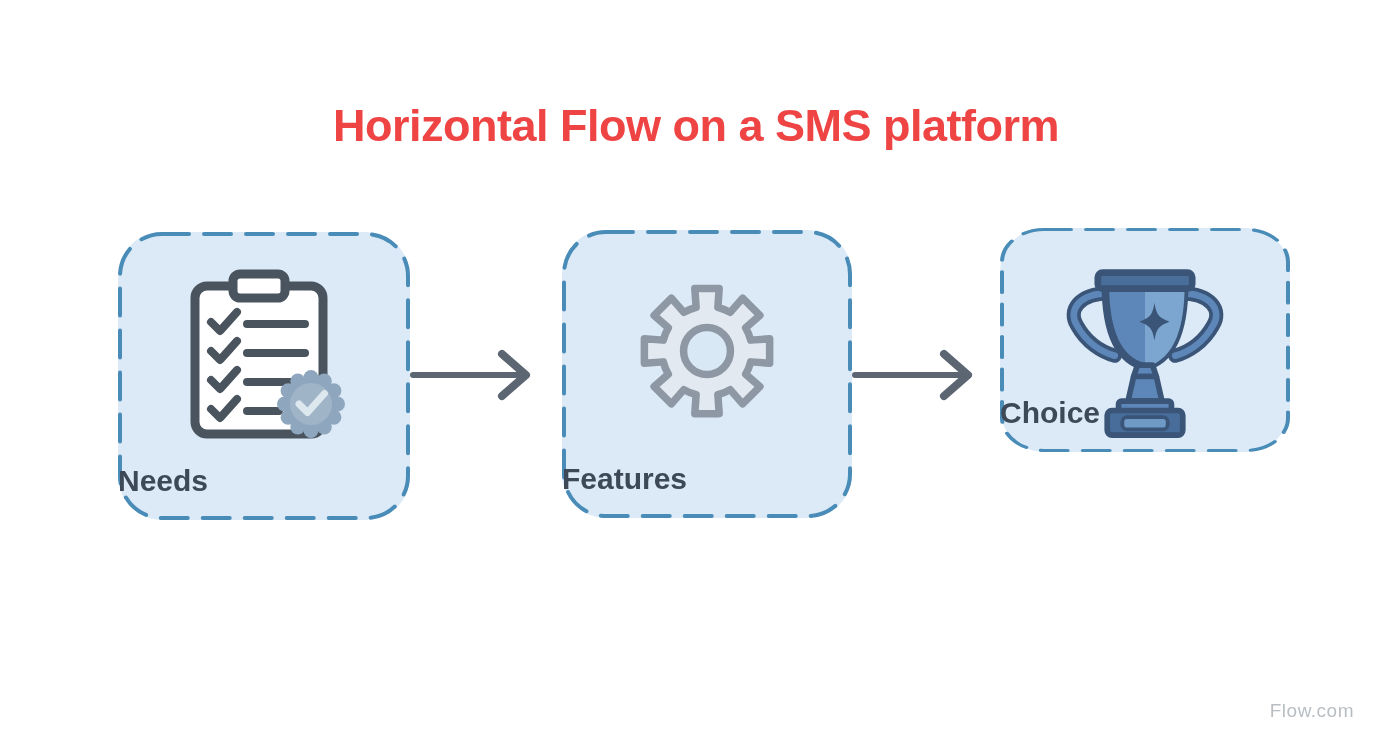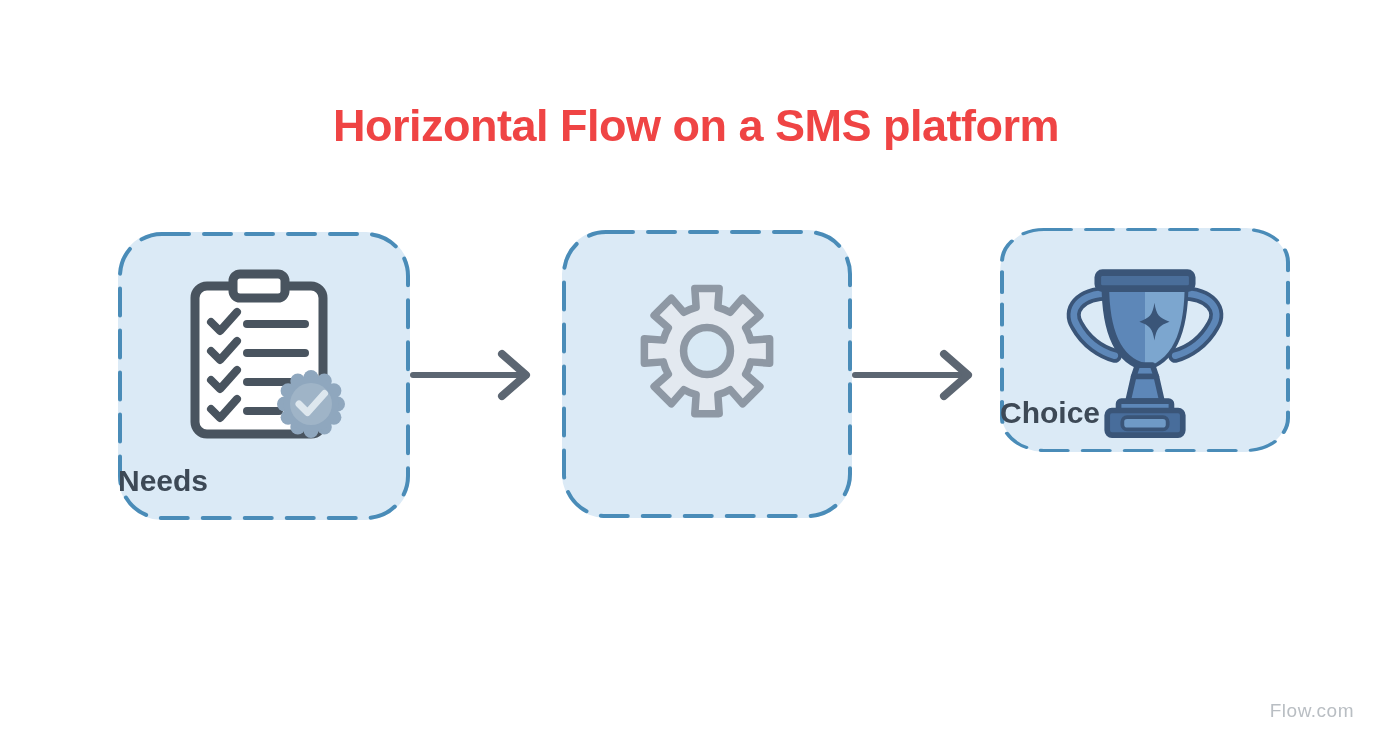--- a/index.html
+++ b/index.html
@@ -137,20 +137,21 @@
                  A48,48 0 0 1 91.6,126.6 L93.0,146.8 L67.0,146.8 L68.4,126.6
                  A48,48 0 0 1 55.3,121.2 L42.0,136.4 L23.6,118.0 L38.8,104.7
                  A48,48 0 0 1 33.4,91.6 L13.2,93.0 L13.2,67.0 L33.4,68.4
                  A48,48 0 0 1 38.8,55.3 L23.6,42.0 L42.0,23.6 L55.3,38.8
                  A48,48 0 0 1 68.4,33.4 L67.0,13.2 L93.0,13.2 L91.6,33.4
                  A48,48 0 0 1 104.7,38.8 L118.0,23.6 L136.4,42.0 L121.2,55.3
                  A48,48 0 0 1 126.6,68.4 Z" fill="#e3e9f0" stroke="#8e98a4" stroke-width="8" stroke-linejoin="round"></path>
         <circle cx="80" cy="80" r="25" fill="#d8e9f5" stroke="#8e98a4" stroke-width="8"></circle>
       </svg>
     </div>
+    <div class="step-label">Features</div>
   </div>
 
   <svg class="arrow" id="arrow-2" viewBox="0 0 132 60">
     <g stroke="#5c6672" fill="none" stroke-linecap="round" stroke-linejoin="round">
       <line x1="3" y1="30" x2="110" y2="30" stroke-width="6"></line>
       <path d="M92,9 L116,30 L92,51" stroke-width="8"></path>
     </g>
   </svg>
 
   <div class="step" id="step-choice">

